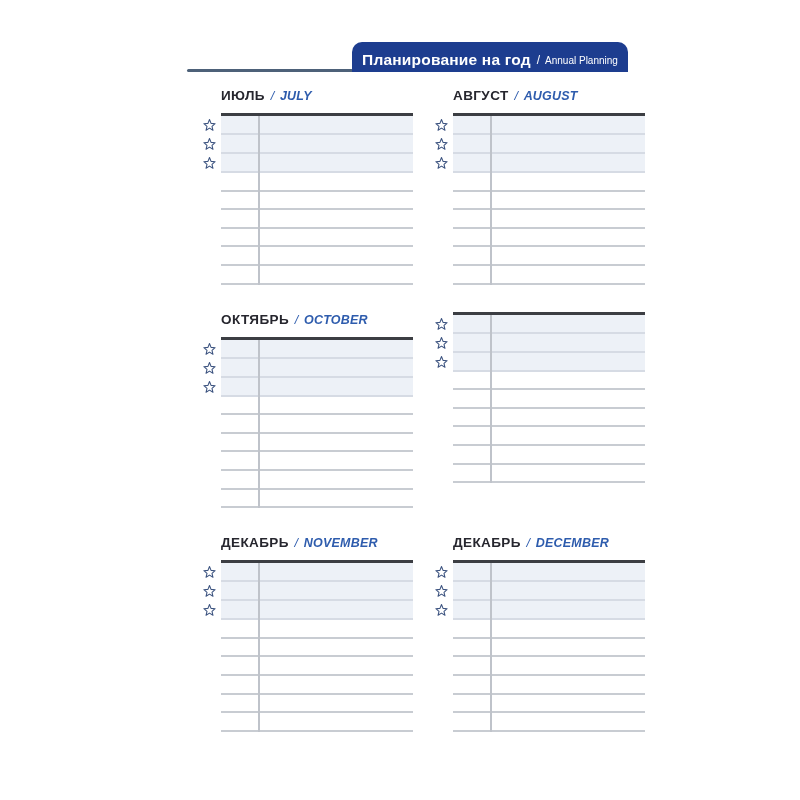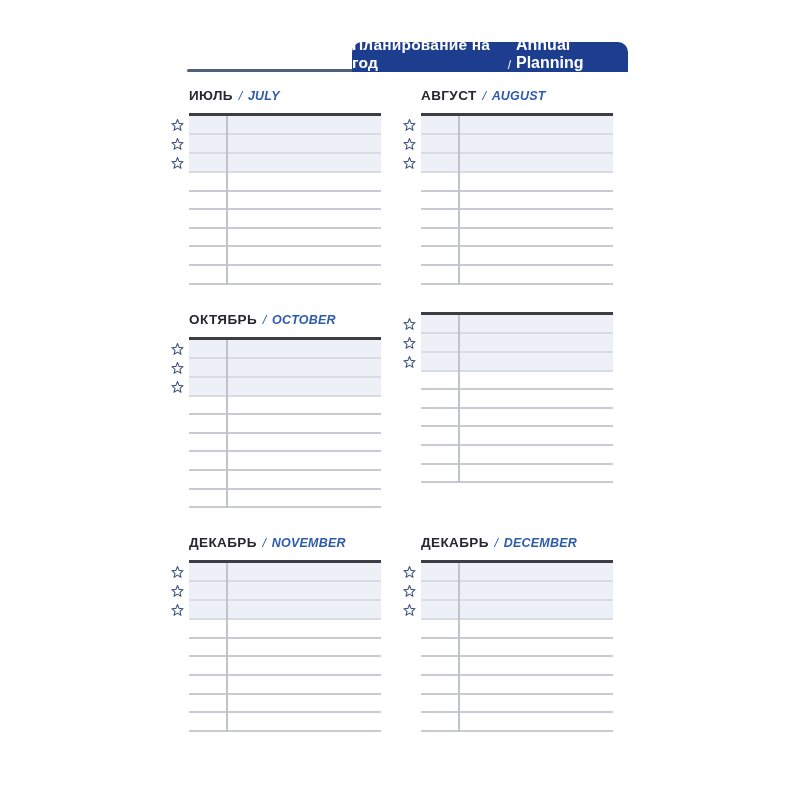--- a/index.html
+++ b/index.html
@@ -20,34 +20,34 @@
     background: var(--accent_line, #4d6179);
     border-radius: 2px;
   }
   .badge {
     position: absolute;
     left: 352px; top: 42px;
     width: 276px; height: 30px;
     background: var(--badge_bg, #1d3d8f);
     border-radius: 10px 10px 0 0;
     display: flex;
-    align-items: flex-end;
+    align-items: center;
     justify-content: center;
     color: #ffffff;
     padding-top: 6px;
     box-sizing: border-box;
   }
   .badge .title-ru { font-size: 15.5px; font-weight: bold; letter-spacing: 0.2px; }
   .badge .title-sep { font-size: 12px; font-weight: 400; margin: 0 5px 0 6px; }
-  .badge .title-en { font-size: 16px; font-weight: 700; }
+  .badge .title-en { font-size: 10px; font-weight: 400; }
 
   
   .months-grid {
     position: absolute;
-    left: 170px; top: 88px;
+    left: 202px; top: 88px;
     display: grid;
     grid-template-columns: 211px 211px;
     column-gap: 21px;
     row-gap: 27px;
   }
   .month { width: 211px; }
   .month-header {
     padding-left: 19px;
     font-size: 13.5px;
     line-height: 16px;

